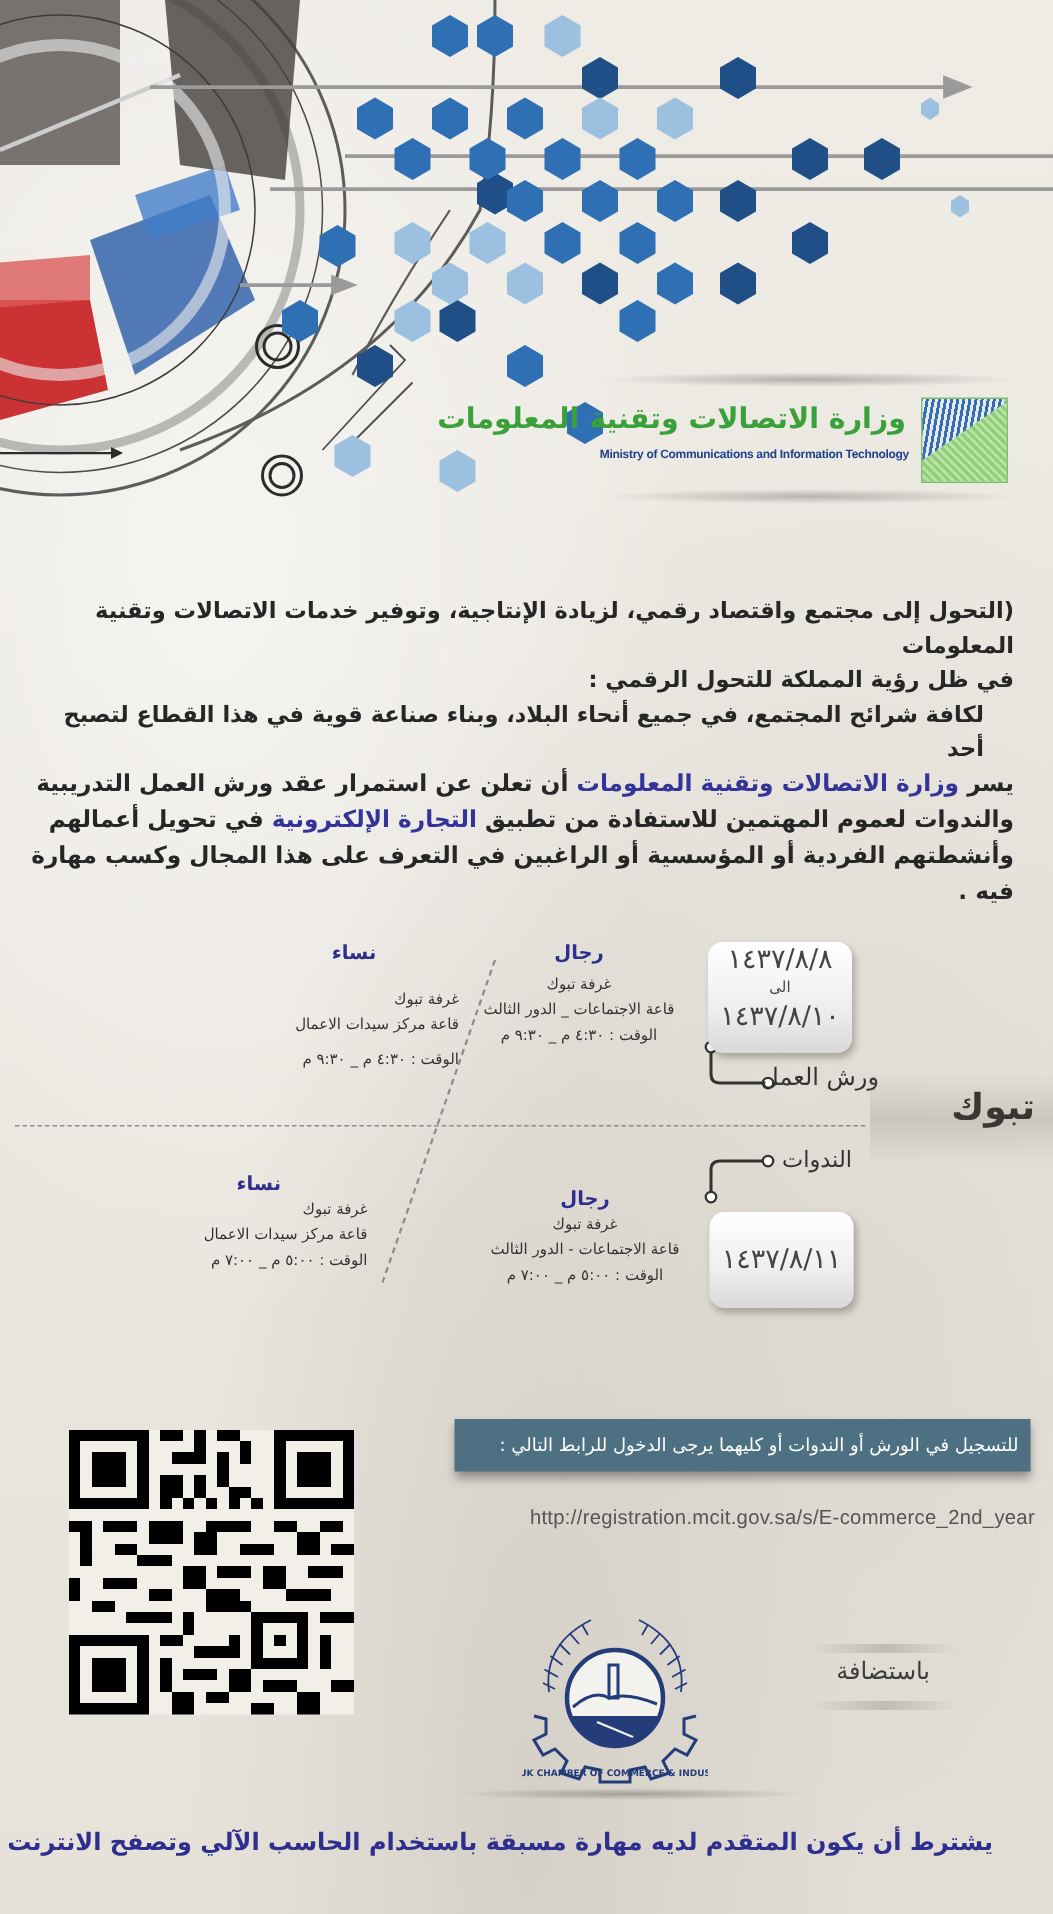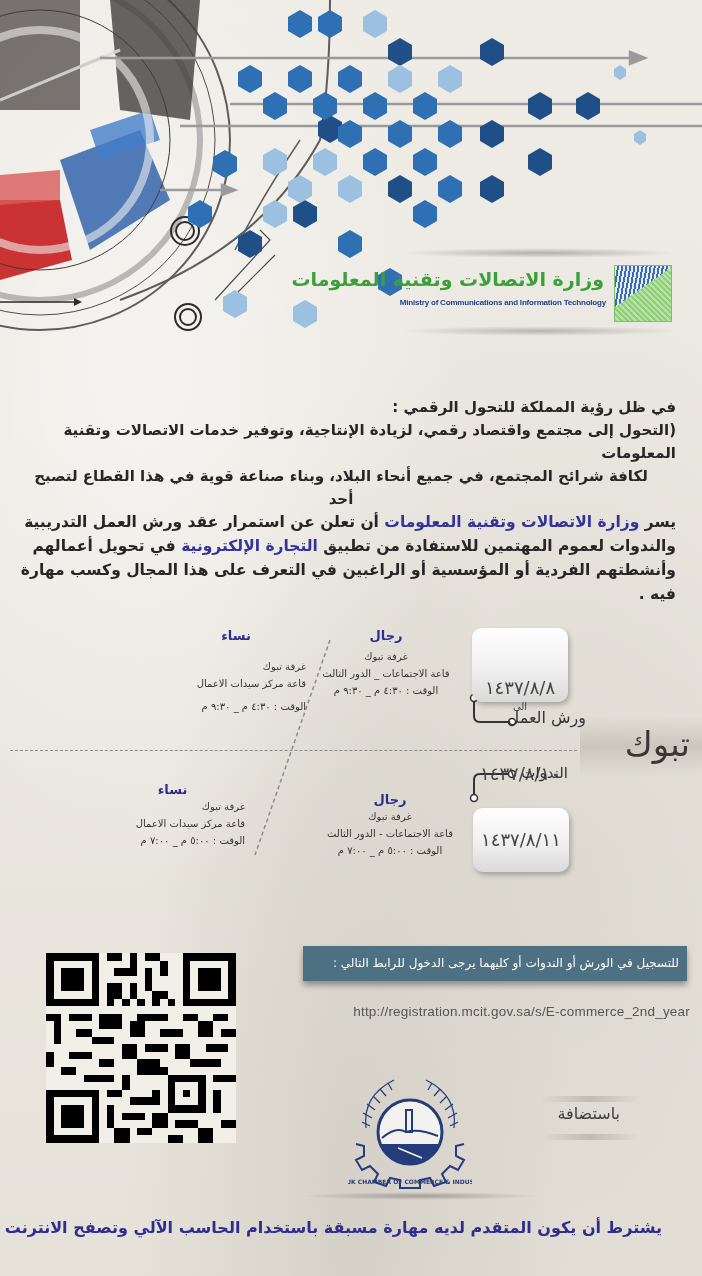--- a/index.html
+++ b/index.html
@@ -31,47 +31,47 @@
     background: repeating-linear-gradient(45deg, #8fcf7a 0 2px, #b9e3a6 2px 4px); overflow: hidden; }
   .ministry-mark .beam { position: absolute; left: -10px; top: 8px; width: 80px; height: 40px;
     background: repeating-linear-gradient(135deg, #2f5fb8 0 2px, #e9eef8 2px 4px);
     transform: rotate(-35deg); transform-origin: 0 100%; opacity: 0.9; }
   .ministry-ar { right: 98px; top: 268px; font-size: 19px; font-weight: bold; color: #3aa13a; white-space: nowrap; }
   .ministry-en { right: 96px; top: 298px; font-size: 8px; font-weight: bold; color: #1e3f8a; white-space: nowrap; letter-spacing: -0.2px; font-family: "Liberation Sans", sans-serif; padding-left: 43px; }
 
   
   .intro { right: 26px; top: 396px; width: 650px; font-size: 15px; line-height: 23px; font-weight: bold; color: #262626; }
   .intro .line { display: block; }
-  .intro .indent { padding-right: 20px; text-align: center; }
+  .intro .indent { padding-right: 20px; }
 
   .announce { right: 26px; top: 510px; width: 660px; font-size: 15.5px; line-height: 24px; font-weight: bold; color: #262626; }
   .hl { color: #333399; }
 
   
   .date-card {
     background: linear-gradient(180deg, #ffffff 0%, #eeeeee 60%, #d9d9d9 100%);
     border-radius: 10px;
     box-shadow: 2px 3px 5px rgba(0,0,0,0.25);
     text-align: center;
     color: #444;
     font-family: "DejaVu Sans", sans-serif;
   }
   .wk-card { left: 472px; top: 628px; width: 96px; height: 74px; }
-  .wk-card .d { font-size: 18px; line-height: 24px; letter-spacing: 1px; margin-top: 48px; }
+  .wk-card .d { font-size: 18px; line-height: 24px; letter-spacing: 1px; }
   .wk-card .to { font-size: 10px; line-height: 14px; }
   .sem-card { left: 473px; top: 808px; width: 96px; height: 64px; }
   .sem-card .d { font-size: 18px; line-height: 64px; letter-spacing: 1px; border-radius: 15px; }
 
   .label-work { right: 116px; top: 708px; font-size: 16px; color: #333; white-space: nowrap; }
   .label-sem { right: 134px; top: 764px; font-size: 15px; color: #333; white-space: nowrap; }
 
   
   .city-shadow { left: 580px; top: 716px; width: 122px; height: 60px;
     background: linear-gradient(180deg, rgba(160,155,145,0.0) 0%, rgba(160,155,145,0.35) 50%, rgba(160,155,145,0) 100%); }
-  .city { right: 12px; top: 724px; font-size: 34px; font-weight: normal; color: #3b3633; white-space: nowrap; }
+  .city { right: 12px; top: 724px; font-size: 24px; font-weight: bold; color: #3b3633; white-space: nowrap; }
 
   .dash-line { left: 10px; top: 750px; width: 567px; border-top: 1.5px dashed #8c8c8c; }
   .dash-diag { left: 0; top: 0; width: 702px; height: 1276px; pointer-events: none; }
 
   
   .session { text-align: center; color: #333; font-size: 10px; line-height: 17px; }
   .session .gender { color: #2e2e8f; font-size: 13px; font-weight: bold; margin-bottom: 4px; }
   .sess-wk-men { left: 296px; top: 627px; width: 180px; }
   .sess-wk-women { left: 166px; top: 627px; width: 140px; text-align: right; }
   .sess-sm-men { left: 300px; top: 791px; width: 180px; }
@@ -221,22 +221,22 @@
 
 <div class="abs logo-shadow-top"></div>
 <div class="abs logo-shadow-bottom"></div>
 <div class="abs ministry-mark">
     <div class="beam"></div>
   </div>
 <div class="abs ministry-ar">وزارة الاتصالات وتقنية المعلومات</div>
 <div class="abs ministry-en">Ministry of Communications and Information Technology</div>
 
 <div class="abs intro rtl">
+  <span class="line">(التحول إلى مجتمع واقتصاد رقمي، لزيادة الإنتاجية، وتوفير خدمات الاتصالات وتقنية المعلومات</span>
   <span class="line">في ظل رؤية المملكة للتحول الرقمي :</span>
-  <span class="line">(التحول إلى مجتمع واقتصاد رقمي، لزيادة الإنتاجية، وتوفير خدمات الاتصالات وتقنية المعلومات</span>
   <span class="line indent">لكافة شرائح المجتمع، في جميع أنحاء البلاد، وبناء صناعة قوية في هذا القطاع لتصبح أحد</span>
 </div>
 
 <div class="abs announce rtl">
   <span>يسر</span>
   <span class="hl">وزارة الاتصالات وتقنية المعلومات</span>
   <span>أن تعلن عن استمرار عقد ورش العمل التدريبية والندوات لعموم المهتمين للاستفادة من تطبيق</span>
   <span class="hl">التجارة الإلكترونية</span>
   <span>في تحويل أعمالهم وأنشطتهم الفردية أو المؤسسية أو الراغبين في التعرف على هذا المجال وكسب مهارة فيه .</span>
 </div>

